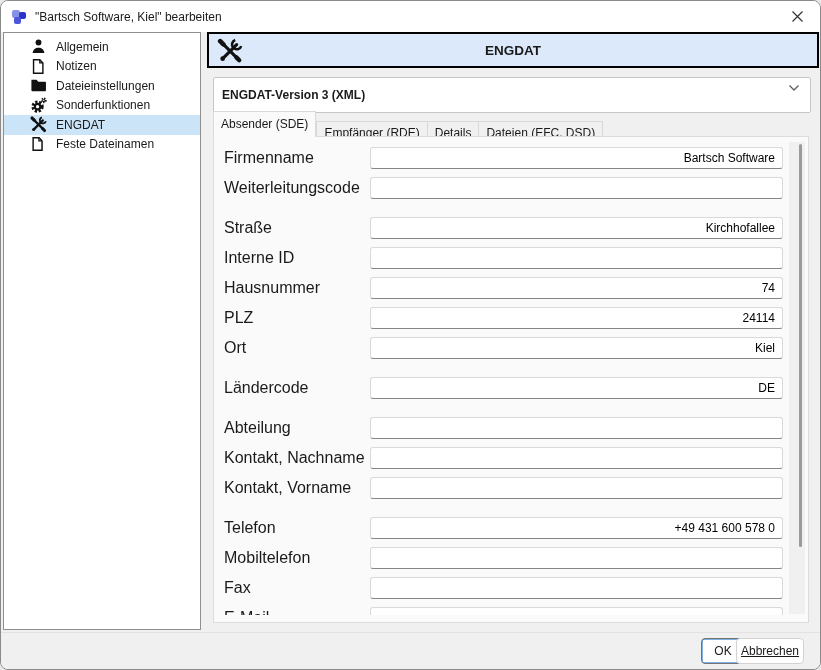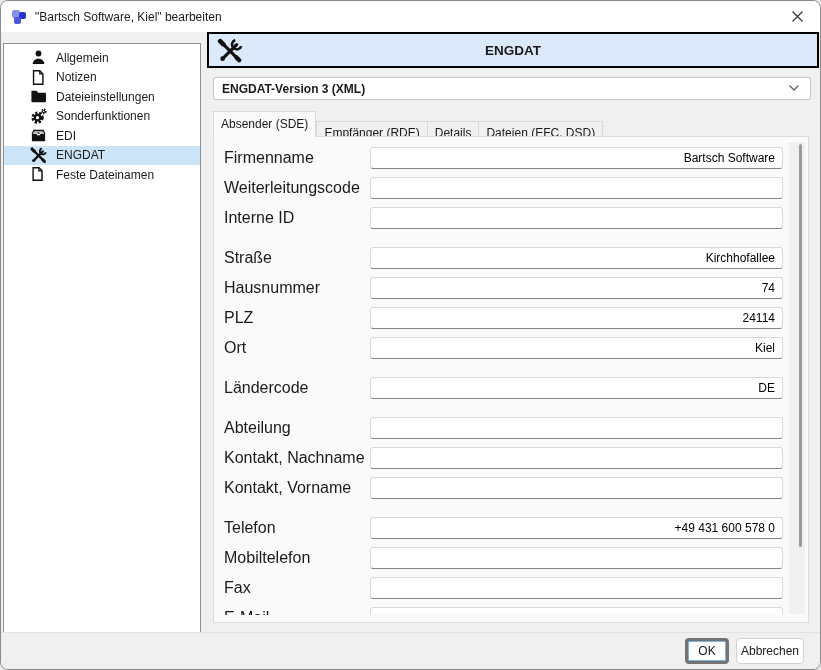--- a/index.html
+++ b/index.html
@@ -9,32 +9,32 @@
     border:1px solid #8a8a8a;border-radius:8px;overflow:hidden;
     font-family:"Liberation Sans",sans-serif;color:#1a1a1a;
   }
   
   .titlebar{position:absolute;top:0;left:0;right:0;height:31px;background:#ffffff;
     display:flex;align-items:center;padding-left:10px;gap:8px;}
   .titlebar .title{font-size:12px;color:#1a1a1a;white-space:nowrap;}
   .close-btn{position:absolute;top:0;right:0;width:46px;height:31px;display:flex;
     align-items:center;justify-content:center;cursor:default;border-top-right-radius:8px;}
   
-  .sidebar{position:absolute;left:2px;top:42px;width:198px;height:598px;background:#ffffff;
+  .sidebar{position:absolute;left:2px;top:31px;width:198px;height:598px;background:#ffffff;
     border:1px solid #8f8f8f;padding-top:4px;}
   .side-item{height:19.5px;display:flex;align-items:center;padding-left:25px;gap:9px;
     font-size:12px;white-space:nowrap;}
   .side-item.selected{background:#cce4f7;}
   .side-item .ic{width:18px;height:18px;flex:0 0 18px;display:flex;align-items:center;justify-content:center;}
   
   .blue-header{position:absolute;left:206px;top:31px;width:612px;height:36px;background:#dbe9fa;
     border:2px solid #000;display:flex;align-items:center;justify-content:center;}
   .blue-header .hdr-title{font-size:13.5px;font-weight:bold;}
   .blue-header .hdr-icon{position:absolute;left:8px;top:4px;width:26px;height:26px;}
-  .version-select{position:absolute;left:212px;top:76px;width:598px;height:23px;background:#fff;
+  .version-select{position:absolute;left:212px;top:76px;width:598px;height:36px;background:#fff;
     border:1px solid #c6c6c6;border-radius:2px;display:flex;align-items:center;padding-left:8px;
     font-size:12px;font-weight:bold;}
   .version-select .chev{position:absolute;right:10px;top:6px;}
   .tabs{position:absolute;left:212px;top:110px;height:26px;display:flex;}
   .tab{font-size:12px;padding:0 7px;height:23px;line-height:22px;background:#f0f0f0;
     border:1px solid #d9d9d9;margin-top:10px;white-space:nowrap;}
   .tab + .tab{border-left:none;}
   .tab.active{background:#fafafa;height:26px;line-height:25px;margin-top:0;position:relative;
     z-index:3;border:1px solid #d9d9d9;border-bottom:none;}
   .tab.active + .tab{border-left:1px solid #d9d9d9;}
@@ -46,22 +46,22 @@
   .frow.gap{margin-top:18px;}
   .flabel{width:156px;padding-left:10px;font-size:16px;white-space:nowrap;}
   .finput{width:413px;height:22px;background:#fff;border:1px solid #d9d9d9;border-bottom-color:#868686;
     border-radius:3px;font-size:12px;padding:0 7px;font-family:inherit;color:#000;outline:none;text-align:right;}
   .scroll-track{position:absolute;top:5px;right:3px;width:16px;height:472px;background:#f0f0f0;}
   .scroll-thumb{position:absolute;top:7px;right:6px;width:3px;height:403px;background:#9a9a9a;border-radius:2px;}
   
   .footer{position:absolute;left:0;right:0;top:631px;height:39px;background:#f0f0f0;border-top:1px solid #e2e2e2;}
   .btn{position:absolute;top:5px;height:26px;background:#ffffff;border-radius:4px;font-size:12px;
     font-family:inherit;color:#1a1a1a;display:flex;align-items:center;justify-content:center;cursor:default;}
-  .btn.ok{right:91px;width:44px;border:3px solid #737373;box-shadow:inset 0 0 0 0.5px #0067c0;}
-  .btn.cancel{right:16px;width:68px;border:1px solid #d2d2d2;}
+  .btn.ok{right:75px;width:44px;border:1px solid #737373;box-shadow:inset 0 0 0 0.5px #0067c0;}
+  .btn.cancel{right:16px;width:68px;border:1px solid #d2d2d2;text-decoration:underline;}
   svg{display:block;}
 </style>
 </head>
 <body>
 
 <div class="window">
 
   <div class="titlebar">
     <span>
       <svg width="16" height="16" viewBox="0 0 16 16">
@@ -119,30 +119,20 @@
           <circle cx="8" cy="10.2" r="1.7" fill="#fff"></circle>
           <circle cx="14.6" cy="3.6" r="2.1" fill="none" stroke="#111" stroke-width="1.8" stroke-dasharray="1.3 1"></circle>
           <circle cx="14.6" cy="3.6" r="1.6" fill="#111"></circle>
           <circle cx="14.6" cy="3.6" r="0.7" fill="#fff"></circle>
         </svg>
       </span>
       <span>Sonderfunktionen</span>
     </div>
 
 
-    <div class="side-item">
-      <span class="ic">
-        <svg width="17" height="17" viewBox="0 0 18 18">
-          <path d="M2 6.5 3.6 3h10.8L16 6.5V15H2z" fill="#111"></path>
-          <path d="M3.2 6.5h4l.8 1.6h2l.8-1.6h4" fill="none" stroke="#fff" stroke-width="1.2"></path>
-          <rect x="4.5" y="4.6" width="9" height="1.2" fill="#fff"></rect>
-        </svg>
-      </span>
-      <span>EDI</span>
-    </div>
 
     <div class="side-item selected">
       <span class="ic">
         <svg width="17" height="17" viewBox="0 0 18 18">
           <path d="M12.6 1.4a3.3 3.3 0 1 0 4.2 4.2" fill="none" stroke="#111" stroke-width="2"></path>
           <path d="M13.6 4.6 4.6 13.6" stroke="#111" stroke-width="2.4" stroke-linecap="round"></path>
           <circle cx="3.9" cy="14.3" r="1.7" fill="#111"></circle>
           <path d="M3.6 3.6 13.4 13.4" stroke="#111" stroke-width="2.4" stroke-linecap="round"></path>
           <path d="M2.2 2.2 4.4 4.4" stroke="#111" stroke-width="3.4" stroke-linecap="round"></path>
           <path d="M13.4 13.4 15.4 15.4" stroke="#111" stroke-width="3.2" stroke-linecap="round"></path>
@@ -198,28 +188,28 @@
     <div class="formclip">
 
       <div class="frow">
         <label class="flabel">Firmenname</label>
         <input class="finput" value="Bartsch Software" style="">
       </div>
       <div class="frow">
         <label class="flabel">Weiterleitungscode</label>
         <input class="finput" value="" style="">
       </div>
-      <div class="frow">
-        <label class="flabel">Interne ID</label>
-        <input class="finput" value="" style="">
-      </div>
-
       <div class="frow gap">
         <label class="flabel">Straße</label>
         <input class="finput" value="Kirchhofallee" style="">
+      </div>
+
+      <div class="frow">
+        <label class="flabel">Interne ID</label>
+        <input class="finput" value="" style="">
       </div>
       <div class="frow">
         <label class="flabel">Hausnummer</label>
         <input class="finput" value="74" style="">
       </div>
       <div class="frow">
         <label class="flabel">PLZ</label>
         <input class="finput" value="24114" style="">
       </div>
       <div class="frow">

